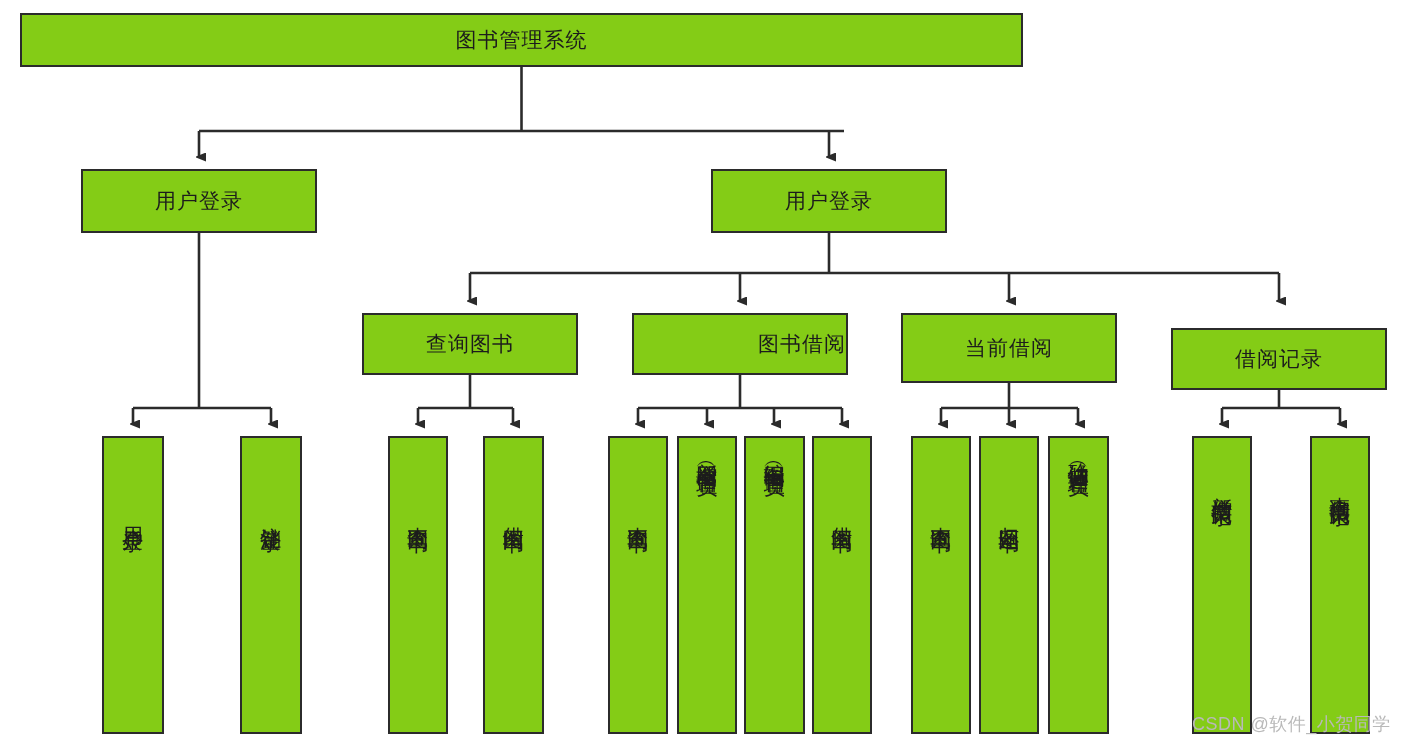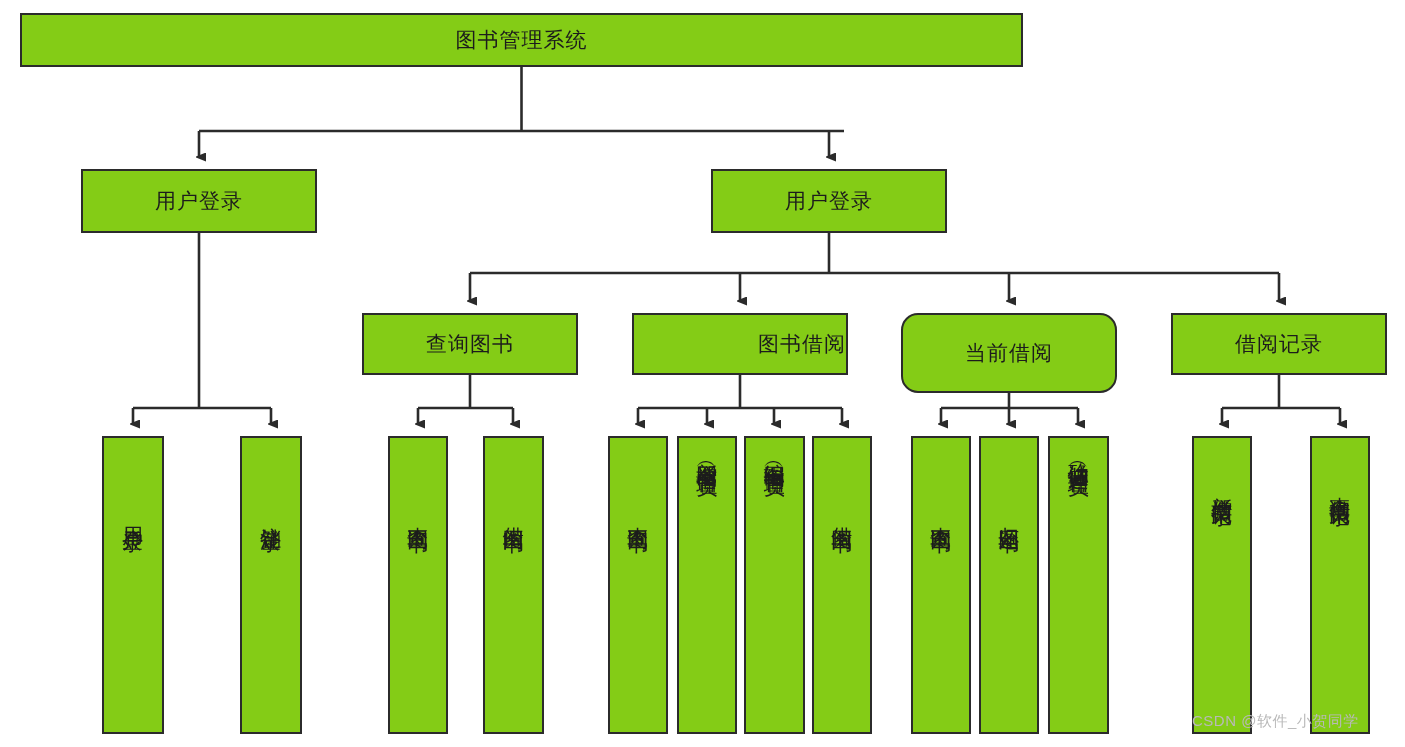--- a/index.html
+++ b/index.html
@@ -52,21 +52,21 @@
     left: 0;
     top: 0;
     width: 1405px;
     height: 747px;
     pointer-events: none;
   }
   .watermark {
     position: absolute;
     left: 1192px;
     top: 712px;
-    font-size: 15px;
+    font-size: 18px;
     color: #b9b9b9;
     white-space: nowrap;
     letter-spacing: 0.5px;
   }
 </style>
 </head>
 <body>
 
 <div id="canvas">
 
@@ -130,24 +130,24 @@
   <div class="node h" style="left:711px; top:169px; width:236px; height:64px;">
     <span class="htext">用户登录</span>
   </div>
 
   <div class="node h" style="left:362px; top:313px; width:216px; height:62px;">
     <span class="htext">查询图书</span>
   </div>
   <div class="node h" style="left:632px; top:313px; width:216px; height:62px;justify-content:flex-end;">
     <span class="htext">图书借阅</span>
   </div>
-  <div class="node h" style="left:901px; top:313px; width:216px; height:80px;border-radius:17px;">
+  <div class="node h" style="left:901px; top:313px; width:216px; height:70px;">
     <span class="htext">当前借阅</span>
   </div>
-  <div class="node h" style="left:1171px; top:313px; width:216px; height:62px;">
+  <div class="node h" style="left:1171px; top:328px; width:216px; height:62px;">
     <span class="htext">借阅记录</span>
   </div>
 
   <div class="node v" style="left:102px; top:436px; width:62px; height:298px; padding-top:72px;">
     <span class="vtext">用户登录</span>
   </div>
   <div class="node v" style="left:240px; top:436px; width:62px; height:298px; padding-top:72px;">
     <span class="vtext">注销登录</span>
   </div>
 

